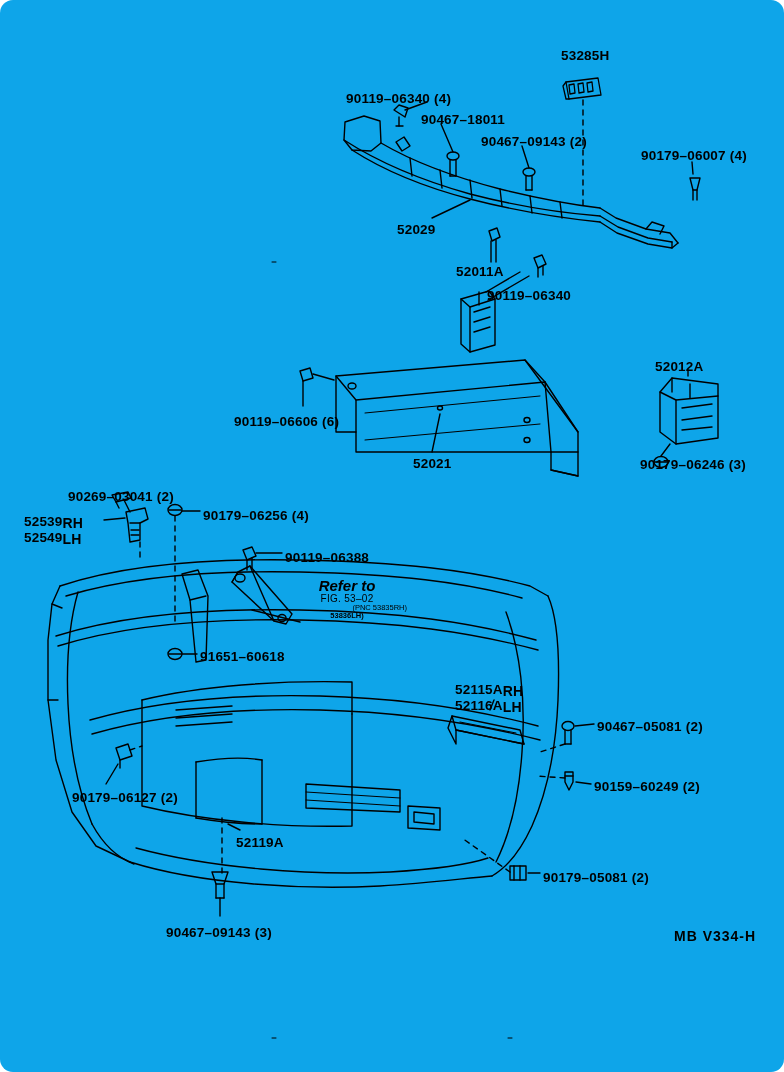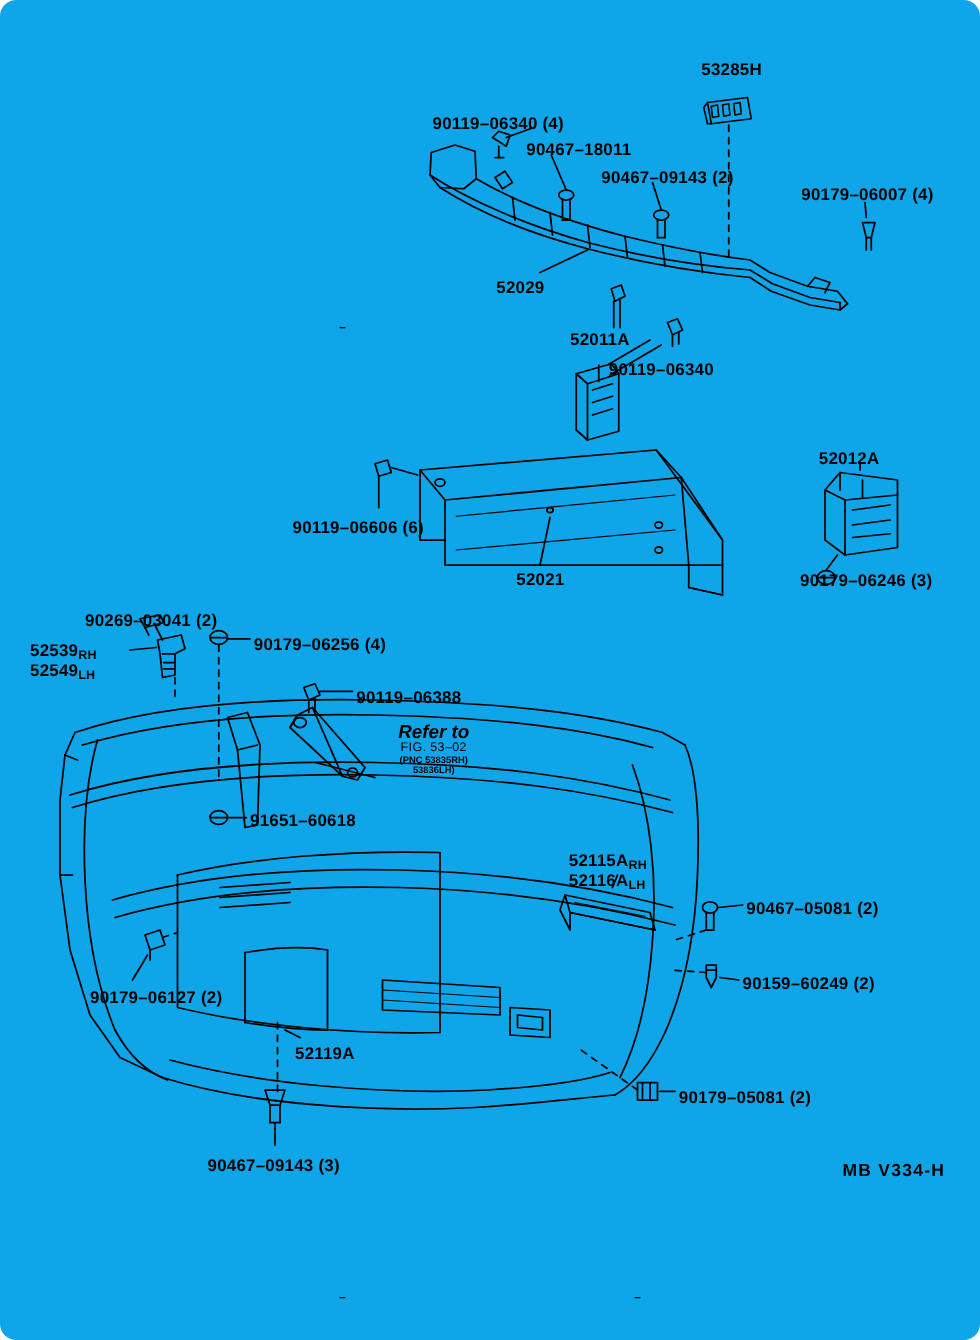--- a/index.html
+++ b/index.html
@@ -28,21 +28,21 @@
   .lbl {
     position: absolute;
     font-family: "Liberation Sans", sans-serif;
     font-size: 13.5px;
     font-weight: bold;
     color: #000000;
     white-space: nowrap;
     letter-spacing: 0.2px;
   }
   .lbl .sfx {
-    font-size: 10px;
+    font-size: 14px;
     vertical-align: baseline;
     position: relative;
     top: 2px;
   }
   .footer {
     position: absolute;
     font-family: "Liberation Sans", sans-serif;
     font-size: 14px;
     font-weight: bold;
     letter-spacing: 1px;
@@ -60,23 +60,24 @@
     font-size: 15px;
   }
   .refbox .r2 {
     font-family: "Liberation Sans", sans-serif;
     font-weight: normal;
     font-size: 10px;
     letter-spacing: 0.3px;
   }
   .refbox .r3 {
     font-family: "Liberation Sans", sans-serif;
-    font-weight: bold;
+    font-weight: normal;
     font-size: 7.5px;
     letter-spacing: 0;
+    text-align: right;
   }
   .refbox .r4 {
     font-family: "Liberation Sans", sans-serif;
     font-weight: bold;
     font-size: 7.5px;
     letter-spacing: 0;
   }
 </style>
 </head>
 <body>

